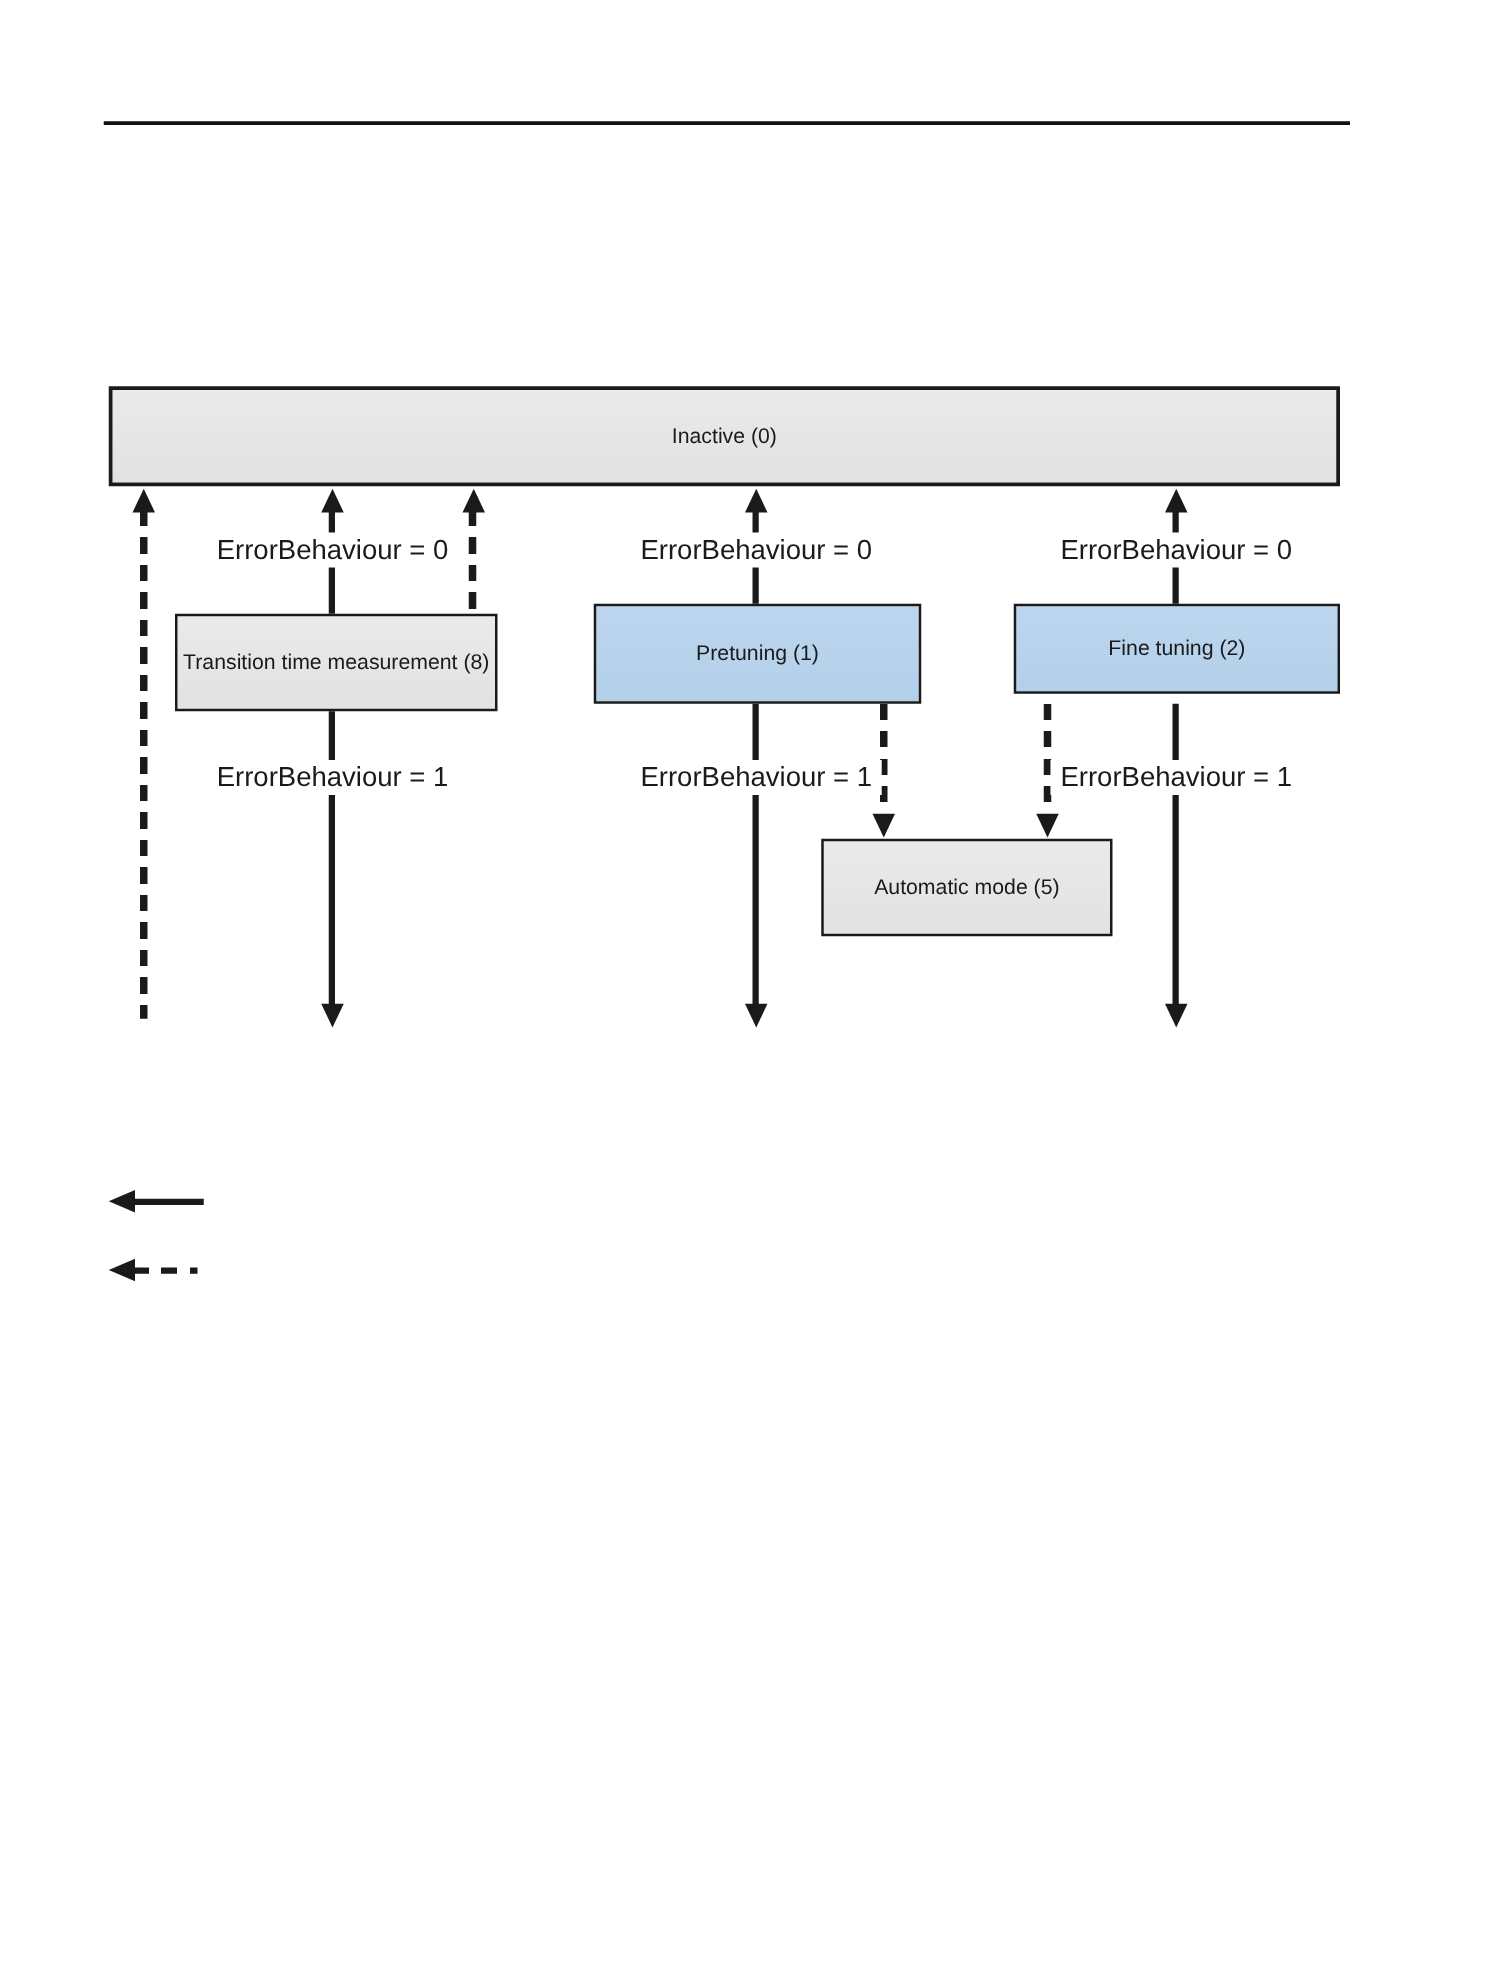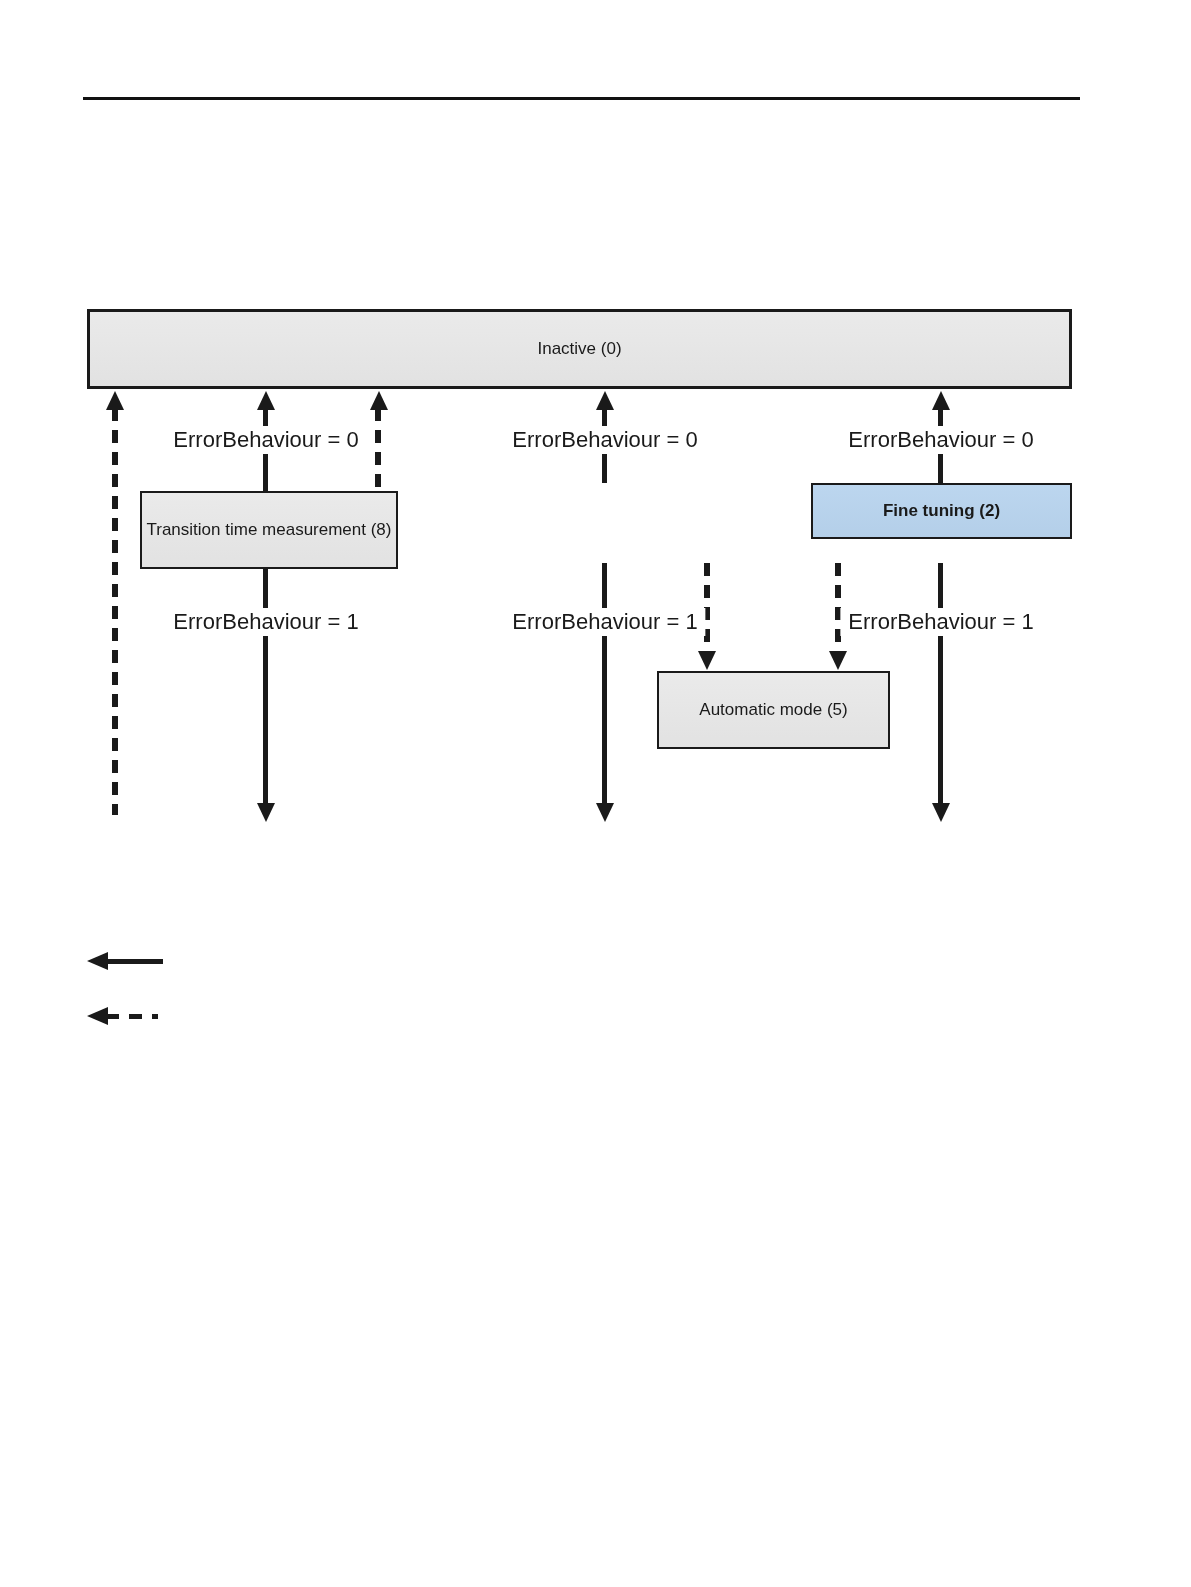--- a/index.html
+++ b/index.html
@@ -33,21 +33,21 @@
     text-align: center;
     color: var(--text, #1a1a1a);
   }
   .node.gray { background: linear-gradient(180deg, #eaeaea 0%, var(--box-gray, #e2e2e2) 100%); text-align: right; }
   .node.blue { background: linear-gradient(180deg, #bcd6ef 0%, var(--box-blue, #b4cfe9) 100%); }
 
   .node.inactive   { left: 87px;  top: 309px; width: 985px; height: 80px; }
   .node.substitute { left: 87px;  top: 822px; width: 985px; height: 81px; }
   .node.transition { left: 140px; top: 491px; width: 258px; height: 78px; border-width: 2.5px; }
   .node.pretuning  { left: 475px; top: 483px; width: 262px; height: 80px; border-width: 2.5px; }
-  .node.finetuning { left: 811px; top: 483px; width: 261px; height: 56px; border-width: 2.5px; font-weight: bold; }
+  .node.finetuning { left: 811px; top: 483px; width: 261px; height: 72px; border-width: 2.5px; }
   .node.automatic  { left: 657px; top: 671px; width: 233px; height: 78px; border-width: 2.5px; }
 
   .shaft-v {
     position: absolute;
     width: 5px;
     background: var(--arrow, #1a1a1a);
   }
   .shaft-v.dashed {
     width: 6px;
     background: repeating-linear-gradient(to bottom, var(--arrow, #1a1a1a) 0 13px, transparent 13px 22px);
@@ -137,20 +137,23 @@
   <div class="top-rule"></div>
 
   <div class="node gray inactive">
     <span>Inactive (0)</span>
   </div>
 
   <div class="node gray transition">
     <span>Transition time measurement (8)</span>
   </div>
 
+  <div class="node blue pretuning">
+    <span>Pretuning (1)</span>
+  </div>
 
   <div class="node blue finetuning">
     <span>Fine tuning (2)</span>
   </div>
 
   <div class="node gray automatic">
     <span>Automatic mode (5)</span>
   </div>
 
 

